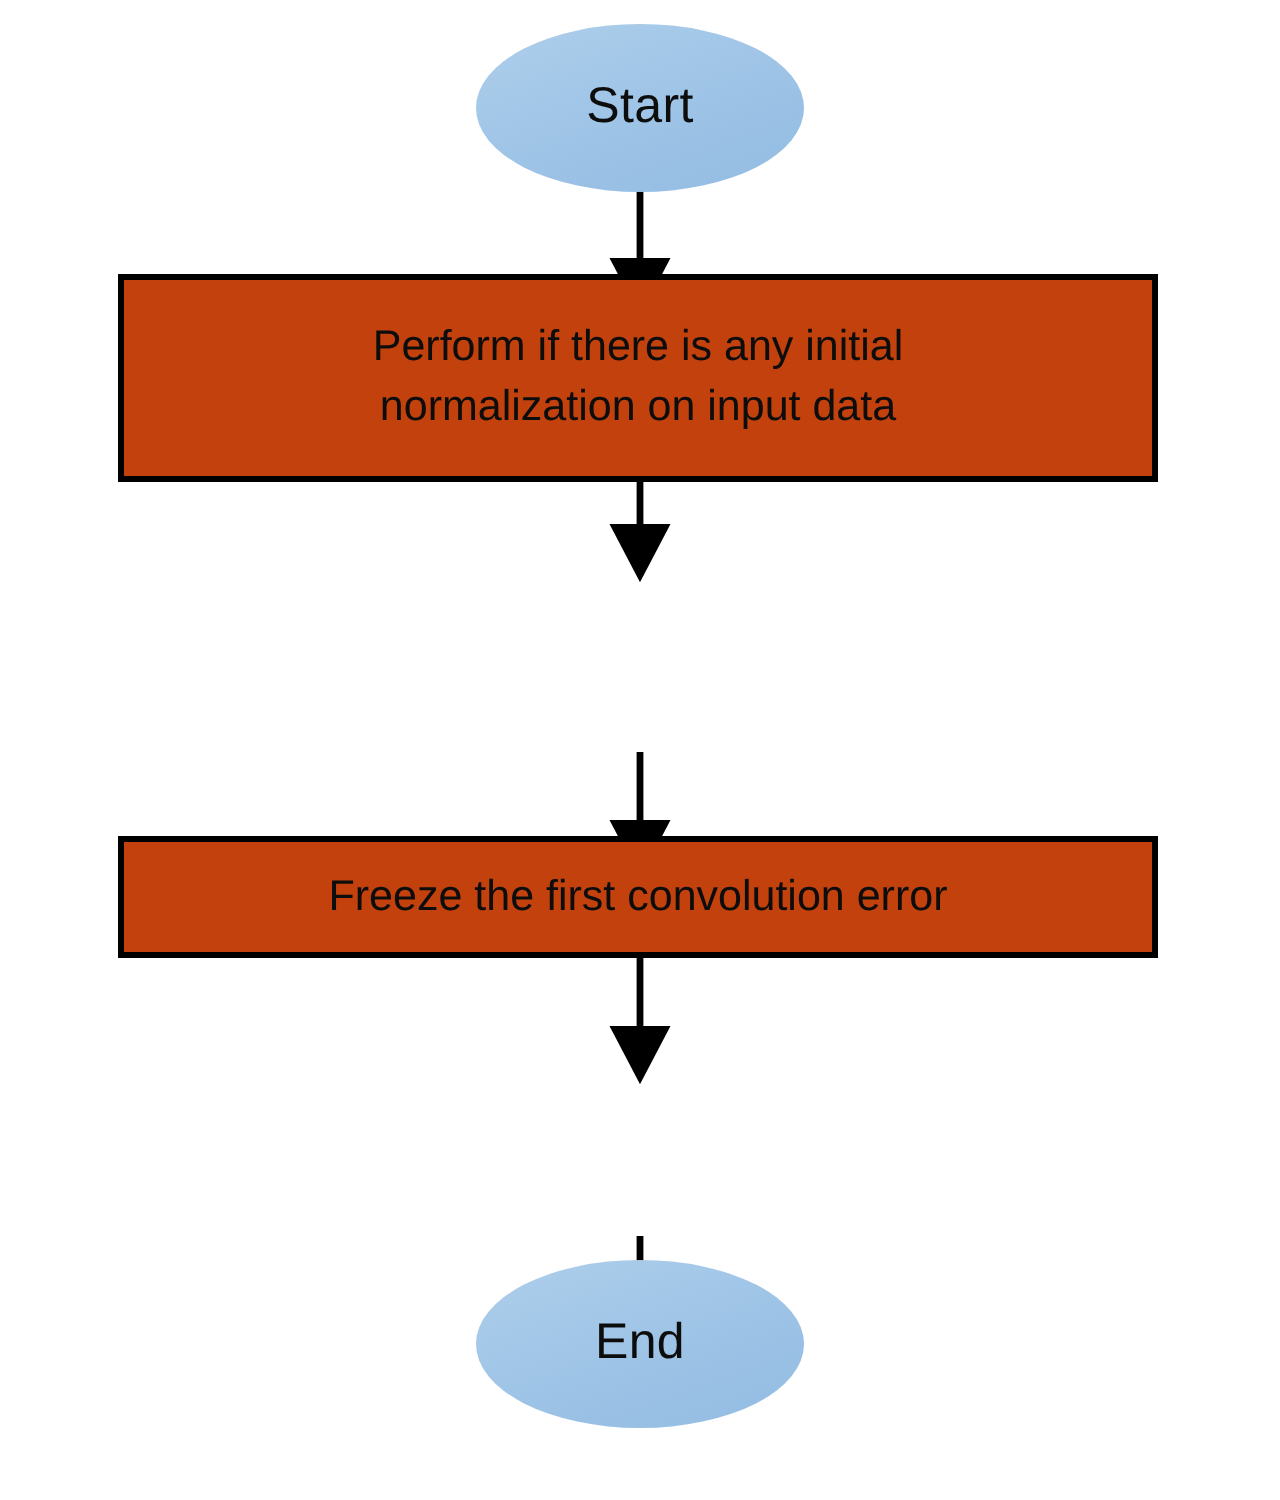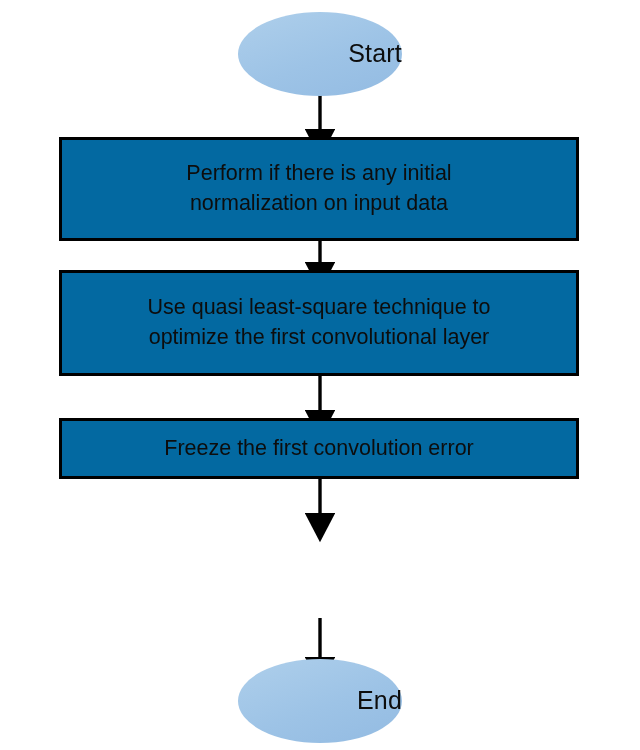--- a/index.html
+++ b/index.html
@@ -29,45 +29,44 @@
     box-sizing: border-box;
     display: flex;
     align-items: center;
     justify-content: center;
     text-align: center;
   }
   .terminator {
     background: #9dc3e6;
     background-image: linear-gradient(160deg, #aecfeb 0%, #9dc3e6 55%, #93bbe2 100%);
     border-radius: 50%;
-    justify-content: flex-end;
   }
   .terminator .node-label {
     font-size: 25px;
     color: #0d0d0d;
     letter-spacing: 0.2px;
     line-height: 1.1;
   }
   .process {
-    background: #0369a1;
+    background: #c2410c;
     border: 3px solid #000000;
   }
   .process .node-label {
     font-size: 21.5px;
     color: #0d0d0d;
     line-height: 1.38;
     padding: 0 10px;
     white-space: pre-line;
   }
   #node-start  { left: 238px; top: 12px;  width: 164px; height: 84px; }
   #node-box-1  { left: 59px;  top: 137px; width: 520px; height: 104px; }
   #node-box-2  { left: 59px;  top: 270px; width: 520px; height: 106px; }
   #node-box-3  { left: 59px;  top: 418px; width: 520px; height: 61px; }
   #node-box-4  { left: 7px;   top: 521px; width: 623px; height: 97px; }
-  #node-end    { left: 238px; top: 659px; width: 164px; height: 84px; }
+  #node-end    { left: 238px; top: 630px; width: 164px; height: 84px; }
 </style>
 </head>
 <body>
 
 <div id="canvas">
 
   <svg id="flow-svg" viewBox="0 0 640 750" xmlns="http://www.w3.org/2000/svg">
     <defs>
       <marker id="arrowhead" markerWidth="10" markerHeight="9" refX="1.2" refY="4.5" orient="auto" markerUnits="strokeWidth">
         <polygon points="0,0 0,9 8.6,4.5" fill="#000000"></polygon>
@@ -87,24 +86,20 @@
 
   <div class="node terminator" id="node-start">
     <span class="node-label">Start</span>
   </div>
 
   <div class="node process" id="node-box-1">
     <span class="node-label">Perform if there is any initial
 normalization on input data</span>
   </div>
 
-  <div class="node process" id="node-box-2">
-    <span class="node-label">Use quasi least-square technique to
-optimize the first convolutional layer</span>
-  </div>
 
   <div class="node process" id="node-box-3">
     <span class="node-label">Freeze the first convolution error</span>
   </div>
 
 
   <div class="node terminator" id="node-end">
     <span class="node-label">End</span>
   </div>
 

